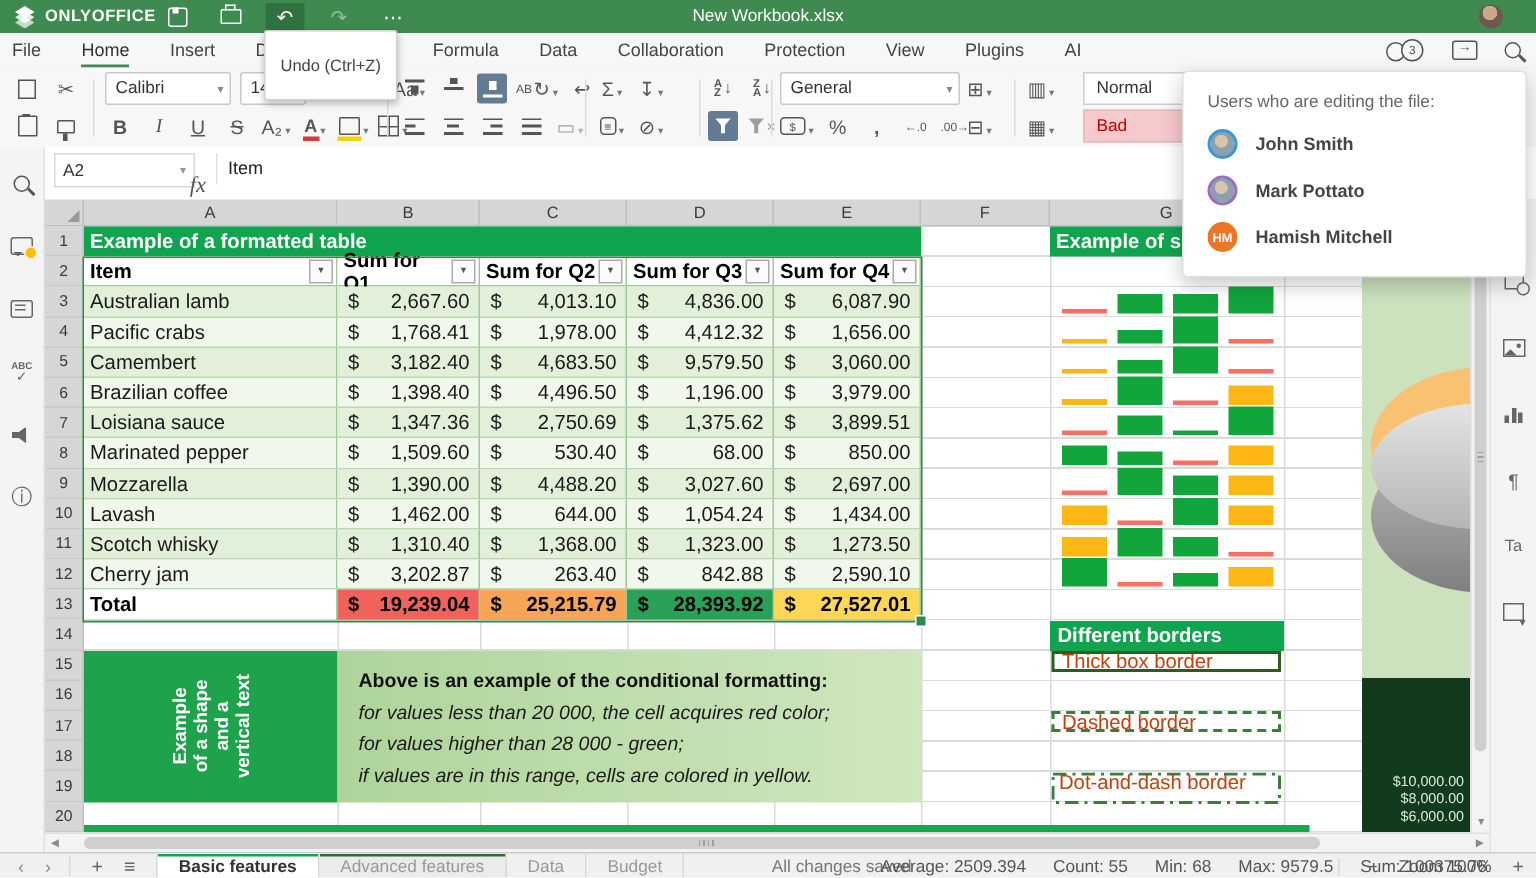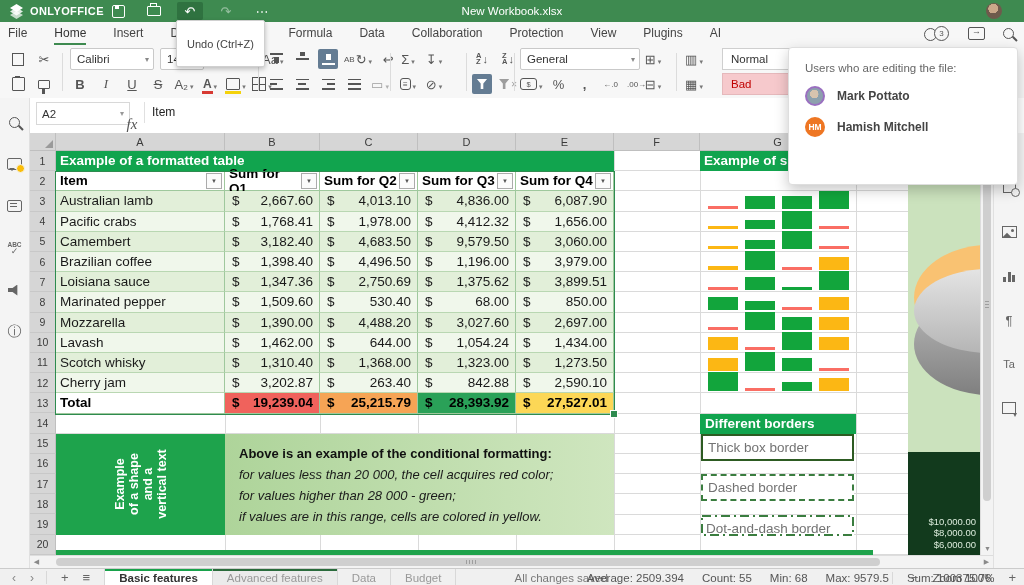--- a/index.html
+++ b/index.html
@@ -175,21 +175,21 @@
   .vshape .rot{transform:rotate(-90deg);display:flex;flex-direction:column;align-items:center;}
   .vshape .rot span{color:#fff;font-weight:bold;font-size:12.5px;line-height:14px;white-space:nowrap;}
   .notebox{position:absolute;left:195px;top:300.8px;width:389px;height:101px;background:linear-gradient(90deg,#aed49a,#cfe6bf);
            padding:9px 0 0 14px;box-sizing:border-box;}
   .notebox .nt{font-weight:bold;font-size:13px;color:#111;line-height:21px;}
   .notebox .nl{font-size:13px;color:#1b1b1b;line-height:21px;font-style:italic;}
 
   
   .bd-banner{position:absolute;left:670px;top:280.6px;width:156px;height:20.2px;background:#11a44e;color:#fff;font-weight:bold;
              font-size:13.5px;line-height:20.2px;padding-left:5px;box-sizing:border-box;}
-  .bd-box{position:absolute;left:671px;width:153px;height:27px;font-size:13.5px;color:#737373;display:flex;align-items:center;
+  .bd-box{position:absolute;left:671px;width:153px;height:14px;font-size:13.5px;color:#c2410c;display:flex;align-items:center;
           padding-left:5px;box-sizing:border-box;background:#fff;}
   .bd-thick{top:300.8px;border:2.5px solid #2d5b22;}
   .bd-dash{top:341.2px;border:2px dashed #3a7d3f;}
   .bd-dd{top:381.6px;border:none;}
   .bd-dd svg{position:absolute;left:0;top:0;}
   .bd-dd span{position:relative;}
 
   
   .chartstrip{position:absolute;left:878px;top:18px;width:86px;height:404px;overflow:hidden;}
   .cs-light{position:absolute;left:0;top:0;width:72px;height:301px;background:#cbe2bd;}
@@ -949,20 +949,24 @@
       <span class="zdiv"></span>
       <span class="zbtn">−</span>
       <span>Zoom 100%</span>
       <span class="zbtn">+</span>
     </div>
   </div>
 
   <div class="upopup">
     <div class="ut">Users who are editing the file:</div>
     <div class="urow">
+      <span class="uav uph" style="border-color: rgb(59, 151, 211);"></span>
+      <span class="uname">John Smith</span>
+    </div>
+    <div class="urow">
       <span class="uav uph" style="border-color: rgb(154, 111, 192);"></span>
       <span class="uname">Mark Pottato</span>
     </div>
     <div class="urow">
       <span class="uav" style="background: rgb(238, 118, 35);">HM</span>
       <span class="uname">Hamish Mitchell</span>
     </div>
   </div>
 
   <div class="tooltip">Undo (Ctrl+Z)</div>

